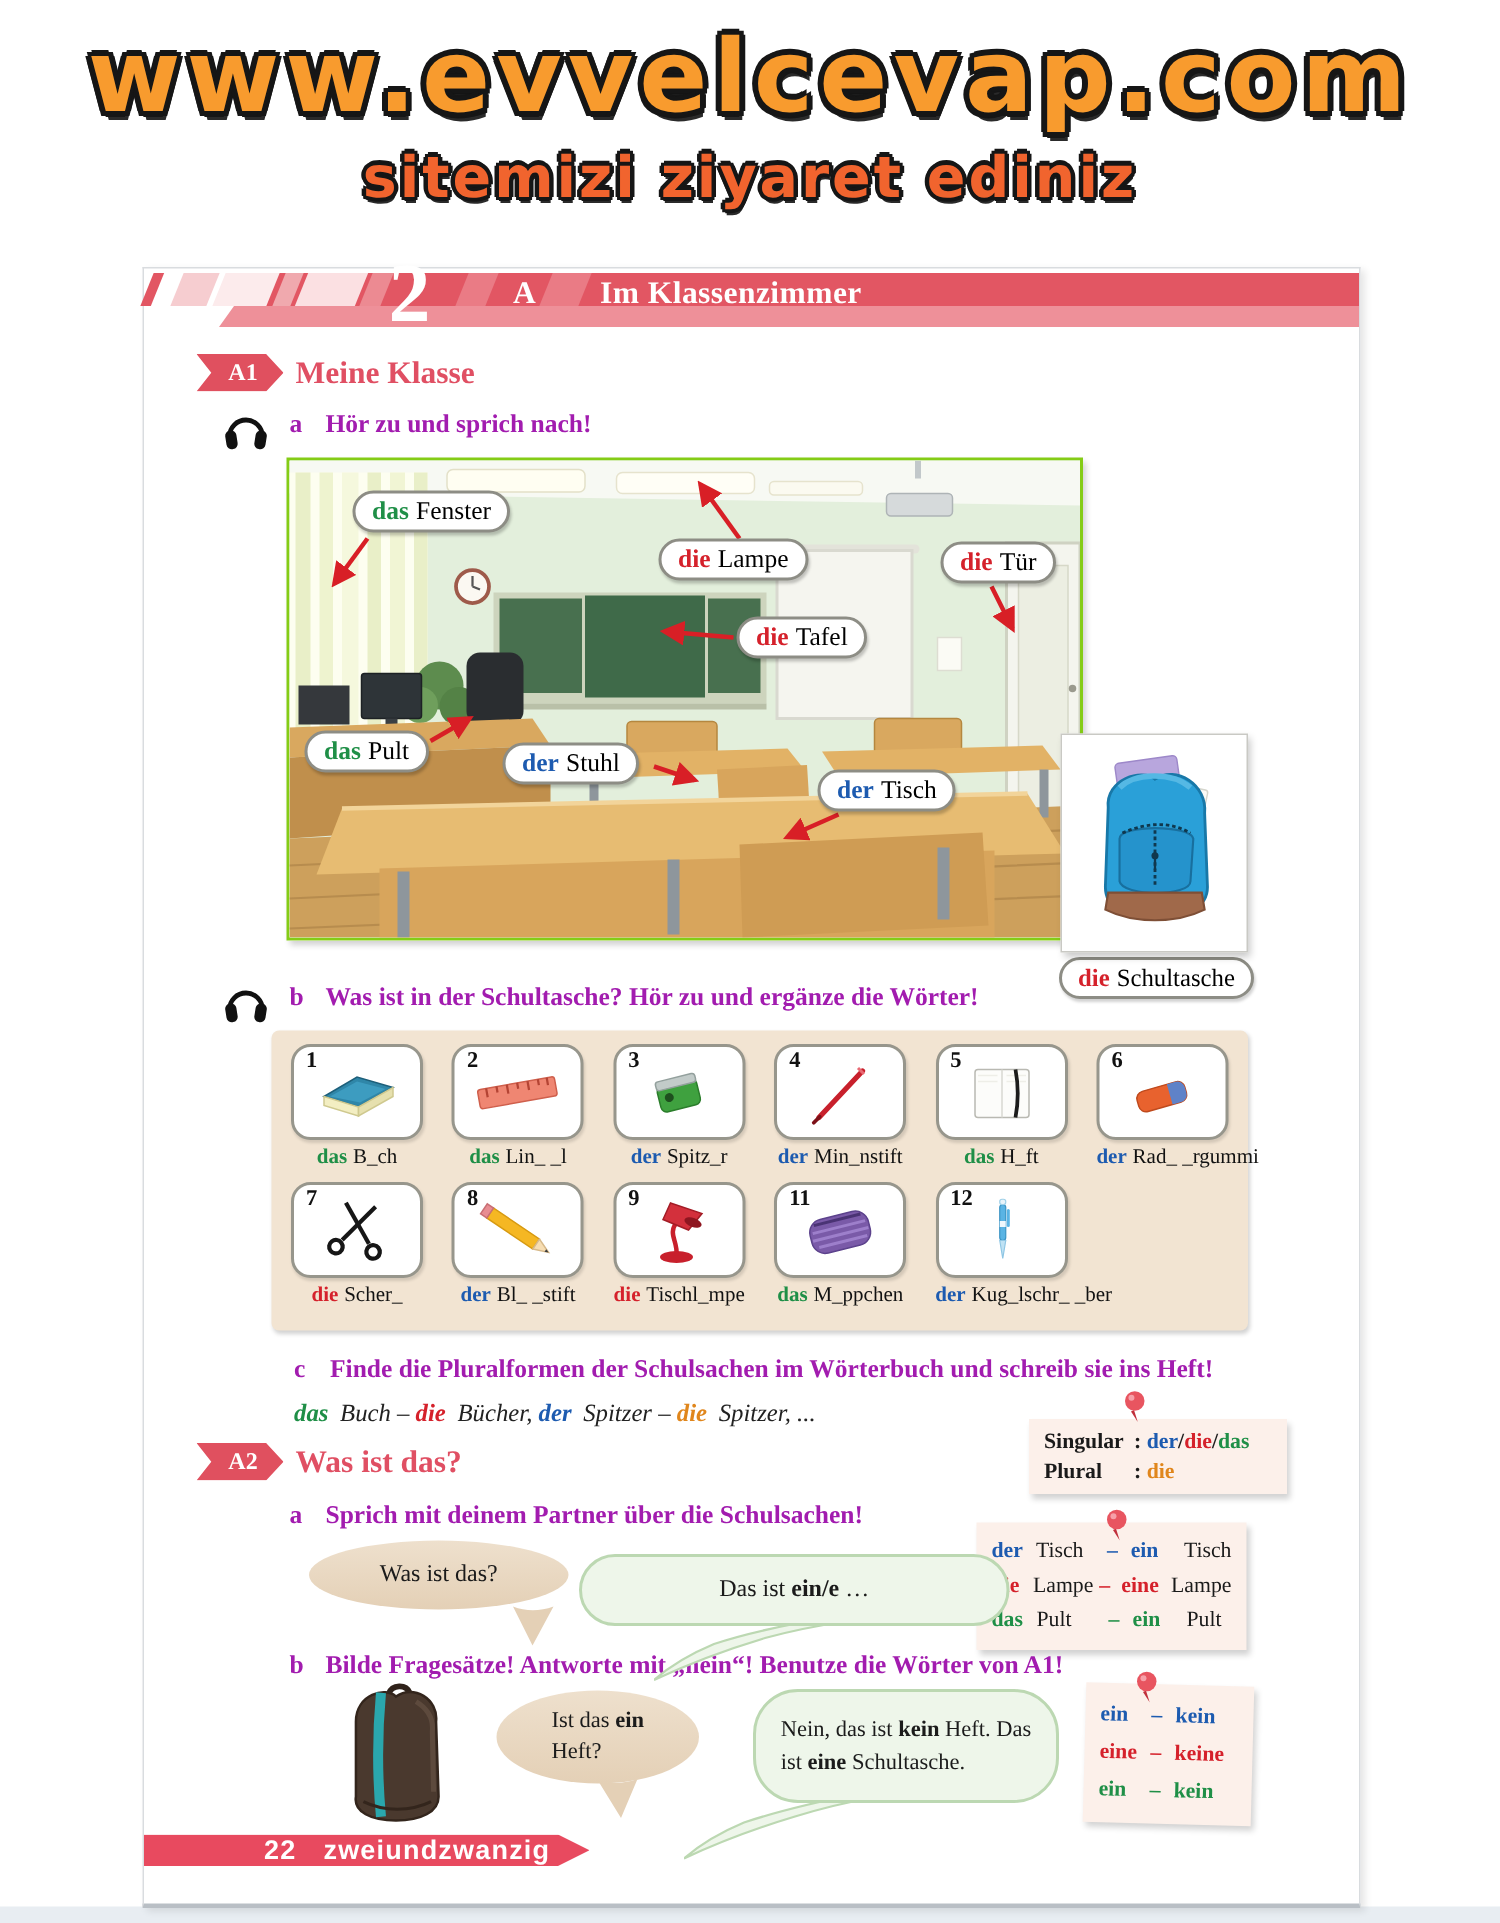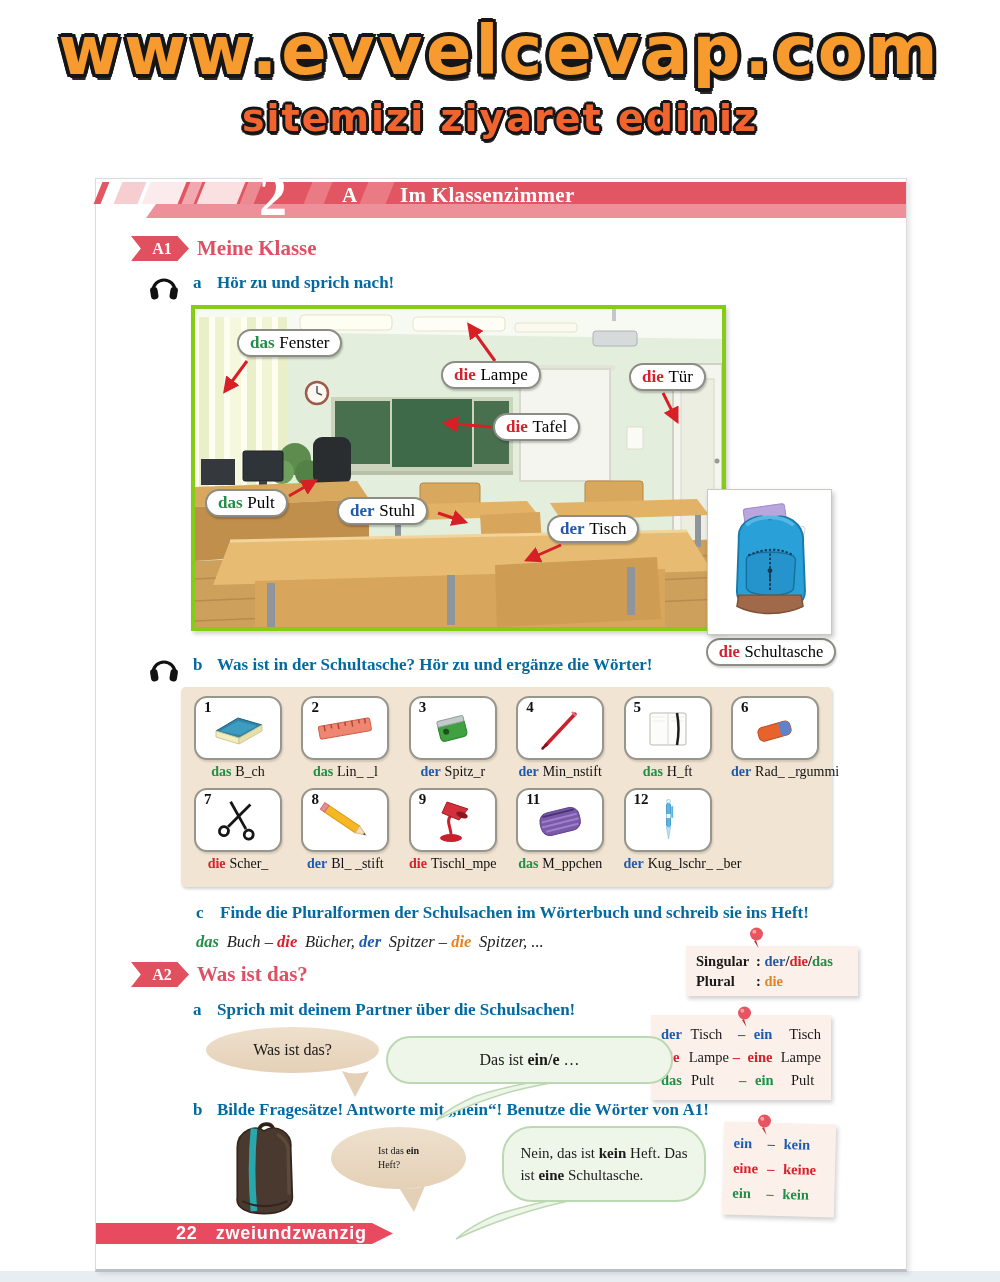--- a/index.html
+++ b/index.html
@@ -36,27 +36,27 @@
   .unit-number{position:absolute;left:163px;top:-11px;z-index:5;color:#ffffff;font-weight:bold;
                font-size:56px;line-height:1;}
   .section-letter{position:absolute;left:246px;top:4px;z-index:5;color:#ffffff;font-weight:bold;font-size:21px;}
   .band-title{position:absolute;left:304px;top:4px;z-index:5;color:#ffffff;font-weight:bold;
               font-size:21px;letter-spacing:.3px;}
   
   .badge{position:absolute;width:54px;height:25px;background:#e0505f;color:#fff;font-weight:bold;
          font-size:16px;text-align:center;line-height:25px;
          clip-path:polygon(0 0,80% 0,100% 50%,80% 100%,0 100%,17% 50%);padding-left:4px;}
   .sec-title{position:absolute;color:#e04f63;font-weight:bold;font-size:21px;}
-  .task{position:absolute;font-weight:bold;font-size:17px;color:#0369a1;white-space:nowrap;}
+  .task{position:absolute;font-weight:bold;font-size:17px;color:#a21caf;white-space:nowrap;}
   .task .tl{display:inline-block;width:24px;}
   
   .art{font-weight:bold;margin-right:.28em;}
   .g{color:#1f8f47}.r{color:#d5212b}.b{color:#1d5bb0}.o{color:#e0861c}
   
-  .photo{position:absolute;left:95px;top:126px;width:527px;height:318px;border:4px solid #84cc16;
+  .photo{position:absolute;left:95px;top:126px;width:527px;height:318px;border:2px solid #84cc16;
          box-shadow:2px 3px 4px rgba(0,0,0,.18);}
   .photo svg{display:block;}
   .pill{position:absolute;background:#ffffff;border:2px solid #8d8d85;border-radius:15px;
         padding:2px 11px;font-size:17px;white-space:nowrap;box-shadow:1px 2px 2px rgba(0,0,0,.22);z-index:4;}
   
   .bpack-box{position:absolute;left:611px;top:310px;width:123px;height:144px;background:#fff;
              border:1px solid #c9c9c4;box-shadow:2px 3px 5px rgba(0,0,0,.22);z-index:5;
              display:flex;align-items:center;justify-content:center;}
   .schul-pill{position:absolute;left:610px;top:459px;width:126px;height:24px;background:#fff;
               border:2px solid #8d8d85;border-radius:14px;font-size:16.5px;text-align:center;
@@ -457,21 +457,21 @@
 
     <svg style="position:absolute;left:118px;top:942px;" width="100" height="96" viewBox="0 0 100 115">
       <path d="M44,10 C47,2 58,2 61,9" stroke="#2f221a" stroke-width="4.5" fill="none"></path>
       <path d="M18,32 C18,10 42,4 50,12 C64,2 84,14 82,32 L84,92 C84,104 70,111 50,111 C30,111 16,104 18,92 Z" fill="#4a392e" stroke="#33251c" stroke-width="2"></path>
       <path d="M38,9 C35,42 35,76 38,108" stroke="#2aa7ad" stroke-width="8" fill="none"></path>
       <path d="M66,16 C76,22 80,30 79,40 L80,88" stroke="#5d4a3d" stroke-width="4" fill="none"></path>
       <path d="M24,96 C40,104 62,104 78,96" stroke="#33251c" stroke-width="2.5" fill="none"></path>
     </svg>
 
     <div class="bubble tan" style="left:235px;top:948px;width:135px;height:62px;">
-      <span class="bub-text" style="text-align:left;font-size:10px;"><span>Ist das </span><b>ein</b><br><span>Heft?</span></span>
+      <span class="bub-text" style="text-align:left;font-size:15px;"><span>Ist das </span><b>ein</b><br><span>Heft?</span></span>
     </div>
     <svg class="tail" style="left:302px;top:1006px;" width="34" height="28" viewBox="0 0 34 28">
       <path d="M0,1 Q13,6 27,1 L16,27 Z" fill="#e4d0b6"></path>
     </svg>
     <div class="bubble green" style="left:406px;top:947px;width:200px;height:72px;border-radius:30px;">
       <span class="bub-text" style="font-size:15px;text-align:left;line-height:1.5;"><span>Nein, das ist </span><b>kein</b><span> Heft. Das</span><br><span>ist </span><b>eine</b><span> Schultasche.</span></span>
     </div>
     <svg class="tail" style="left:360px;top:1016px;" width="130" height="46" viewBox="0 0 130 46">
       <path d="M120,0 Q70,10 40,20 Q16,30 0,44 Q34,28 74,16 Q100,8 128,3 Z" fill="#eef6ea" stroke="#bcd8b2" stroke-width="1.5"></path>
     </svg>

